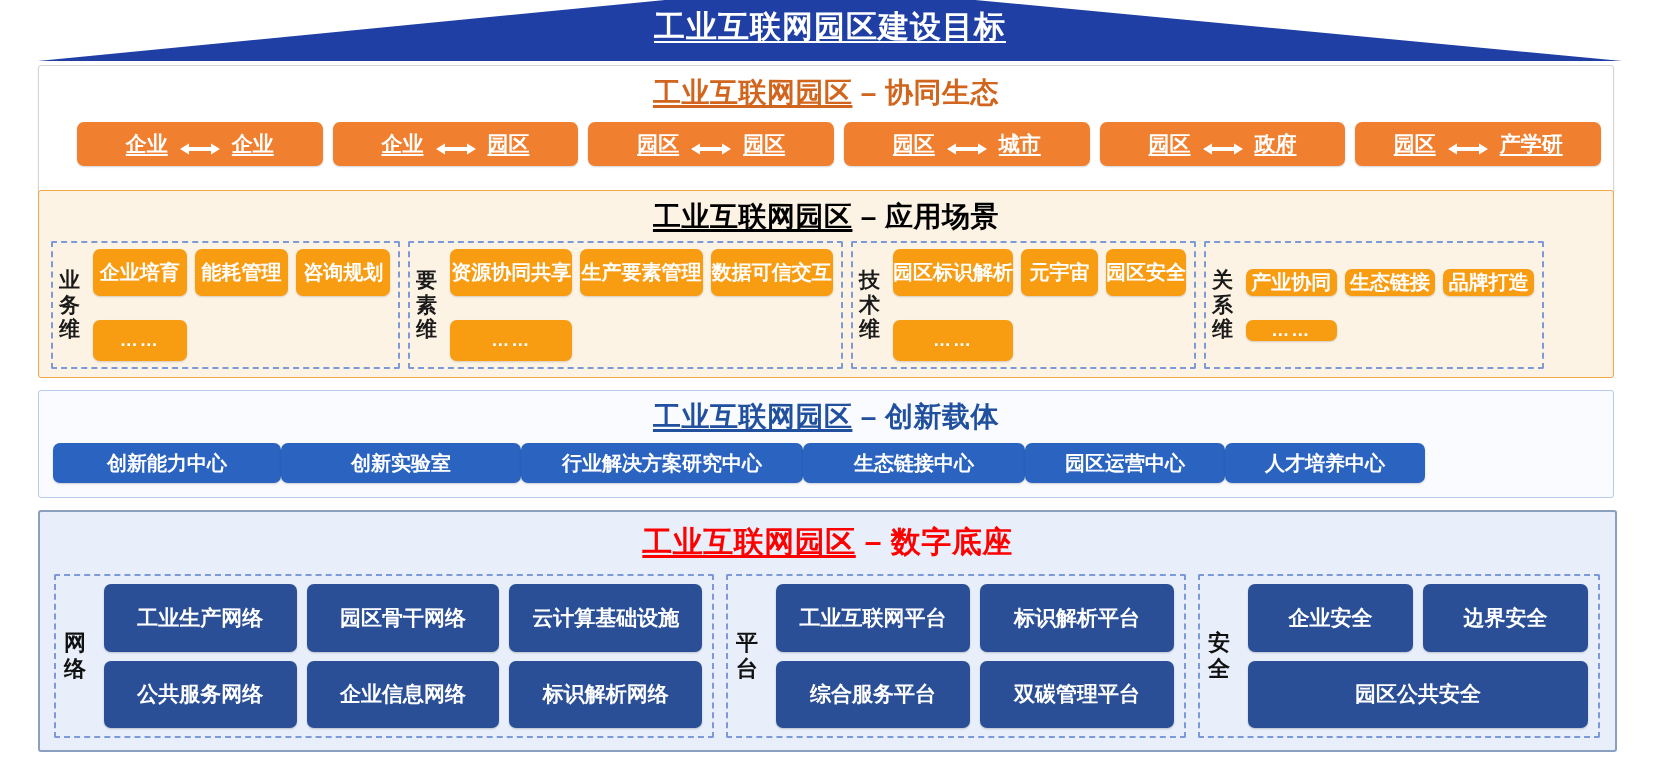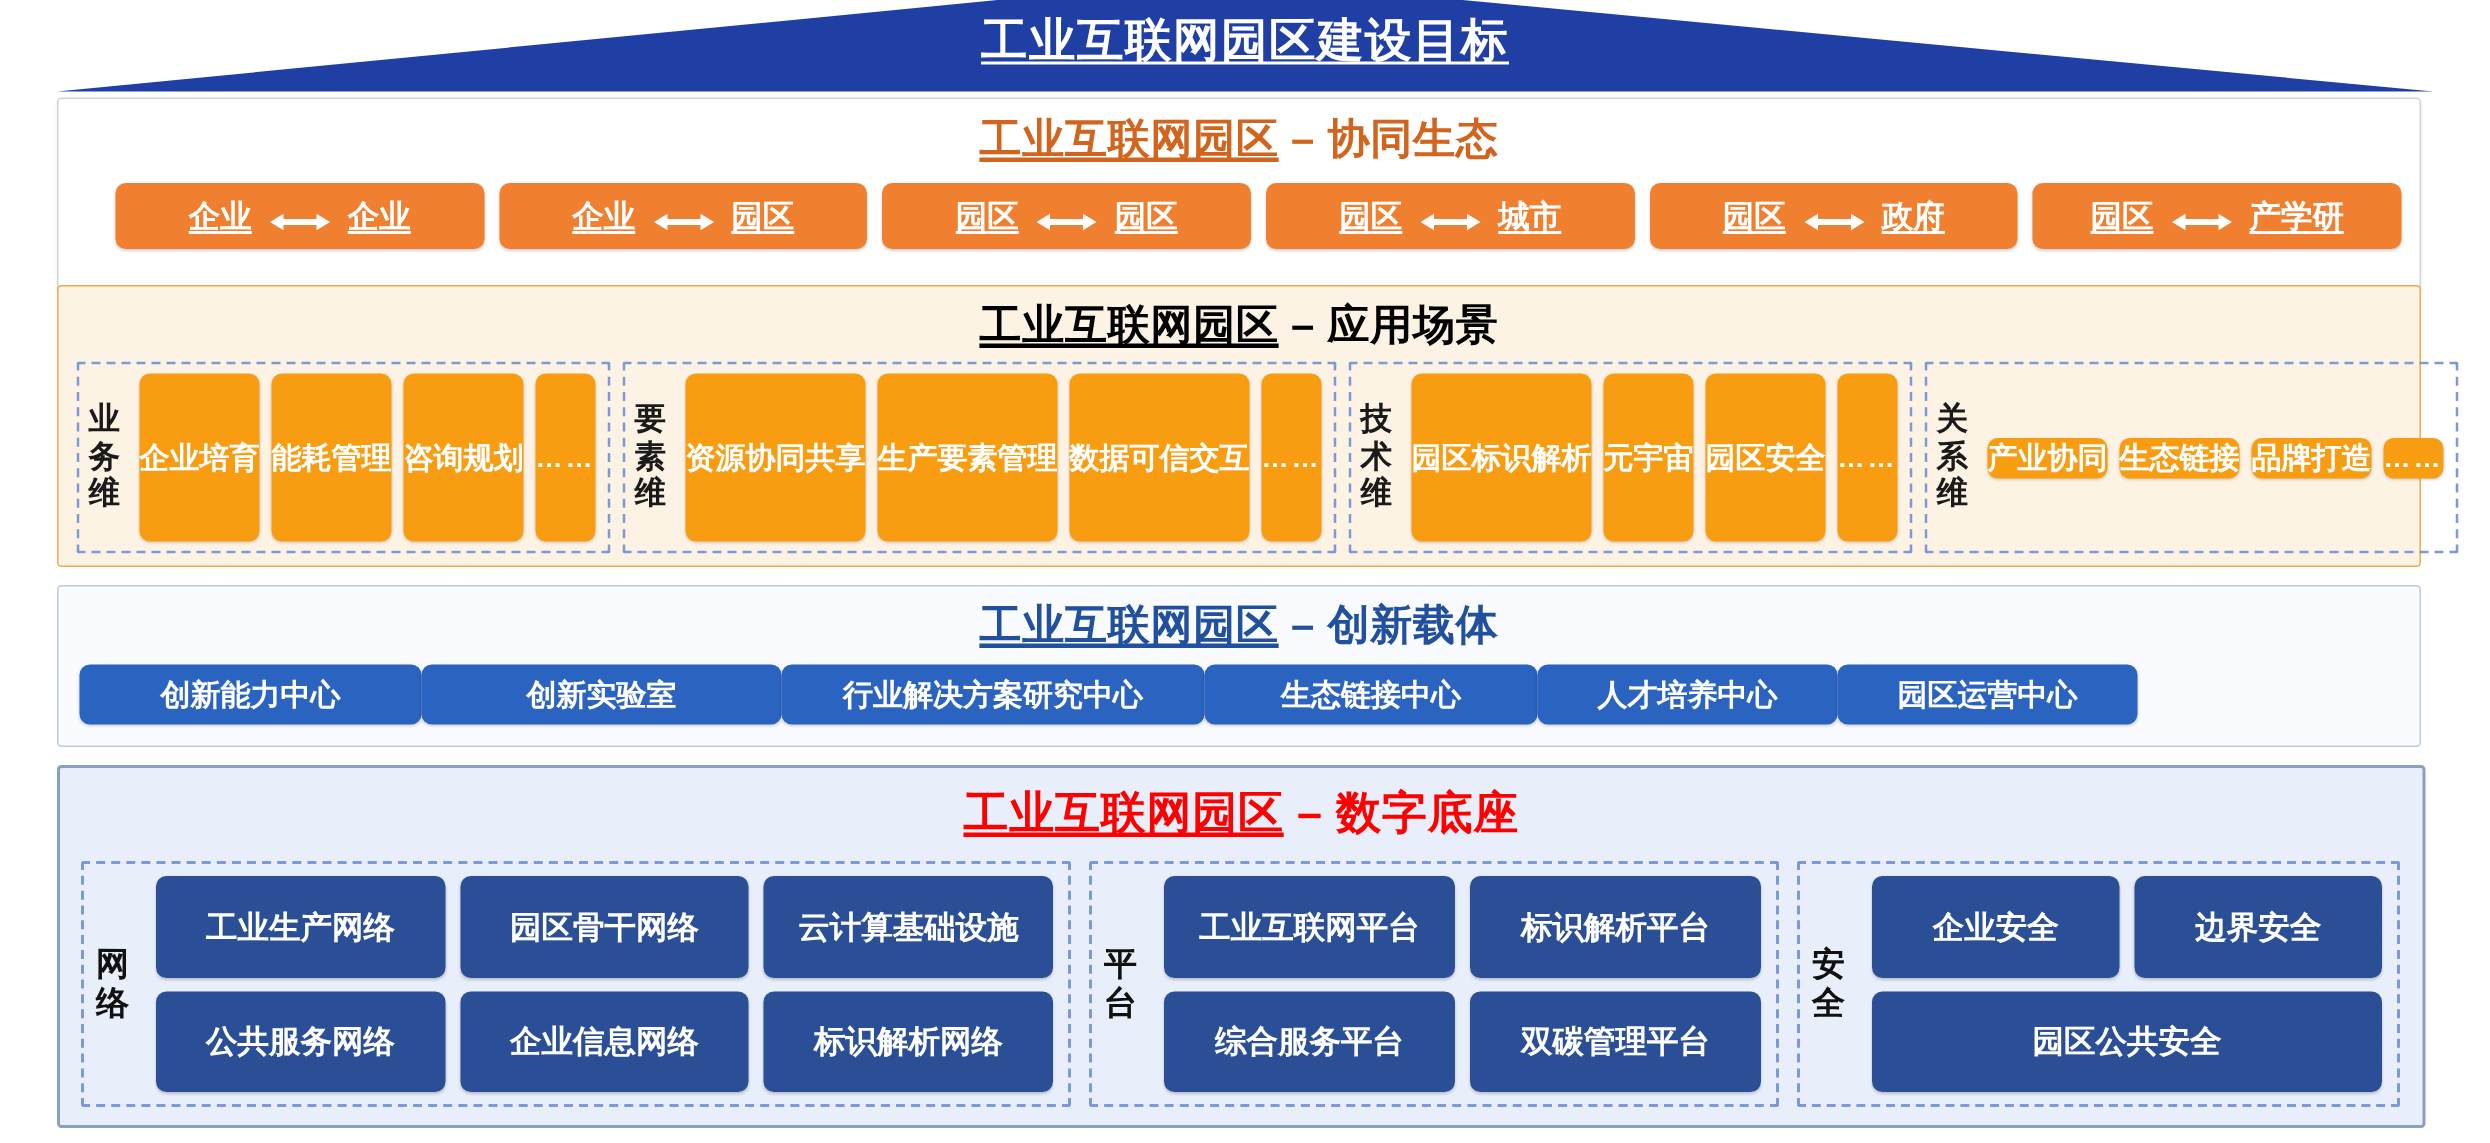--- a/index.html
+++ b/index.html
@@ -92,21 +92,21 @@
   }
   .dim-label {
     width: 26px; flex: 0 0 26px;
     display: flex; flex-direction: column;
     align-items: center; justify-content: center;
     font-size: 21px; font-weight: bold; color: #1a1a1a;
     line-height: 1.18;
   }
   .dim-cells {
     flex: 1 1 auto;
-    display: grid; grid-template-columns: 1fr 1fr 1fr 1fr;
+    display: grid; grid-template-columns: 1fr 1fr 1fr;
     gap: 24px 8px;
   }
   .app-chip {
     background: #f89c12;
     border-radius: 7px;
     display: flex; align-items: center; justify-content: center;
     color: #ffffff; font-size: 20px; font-weight: bold;
     white-space: nowrap;
     box-shadow: 0 1px 2px rgba(0,0,0,.16);
   }
@@ -317,22 +317,22 @@
 
   <div class="panel" id="carrier">
     <div class="panel-title">
       <span class="u">工业互联网园区</span><span> – 创新载体</span>
     </div>
     <div class="carrier-row">
       <div class="carrier-chip cw1">创新能力中心</div>
       <div class="carrier-chip cw2">创新实验室</div>
       <div class="carrier-chip cw3">行业解决方案研究中心</div>
       <div class="carrier-chip cw4">生态链接中心</div>
+      <div class="carrier-chip cw6">园区运营中心</div>
       <div class="carrier-chip cw5">人才培养中心</div>
-      <div class="carrier-chip cw6">园区运营中心</div>
     </div>
   </div>
 
   <div class="panel" id="base">
     <div class="panel-title">
       <span class="u">工业互联网园区</span><span> – 数字底座</span>
     </div>
     <div class="base-row">
 
       <div class="base-group" id="bg-net">

